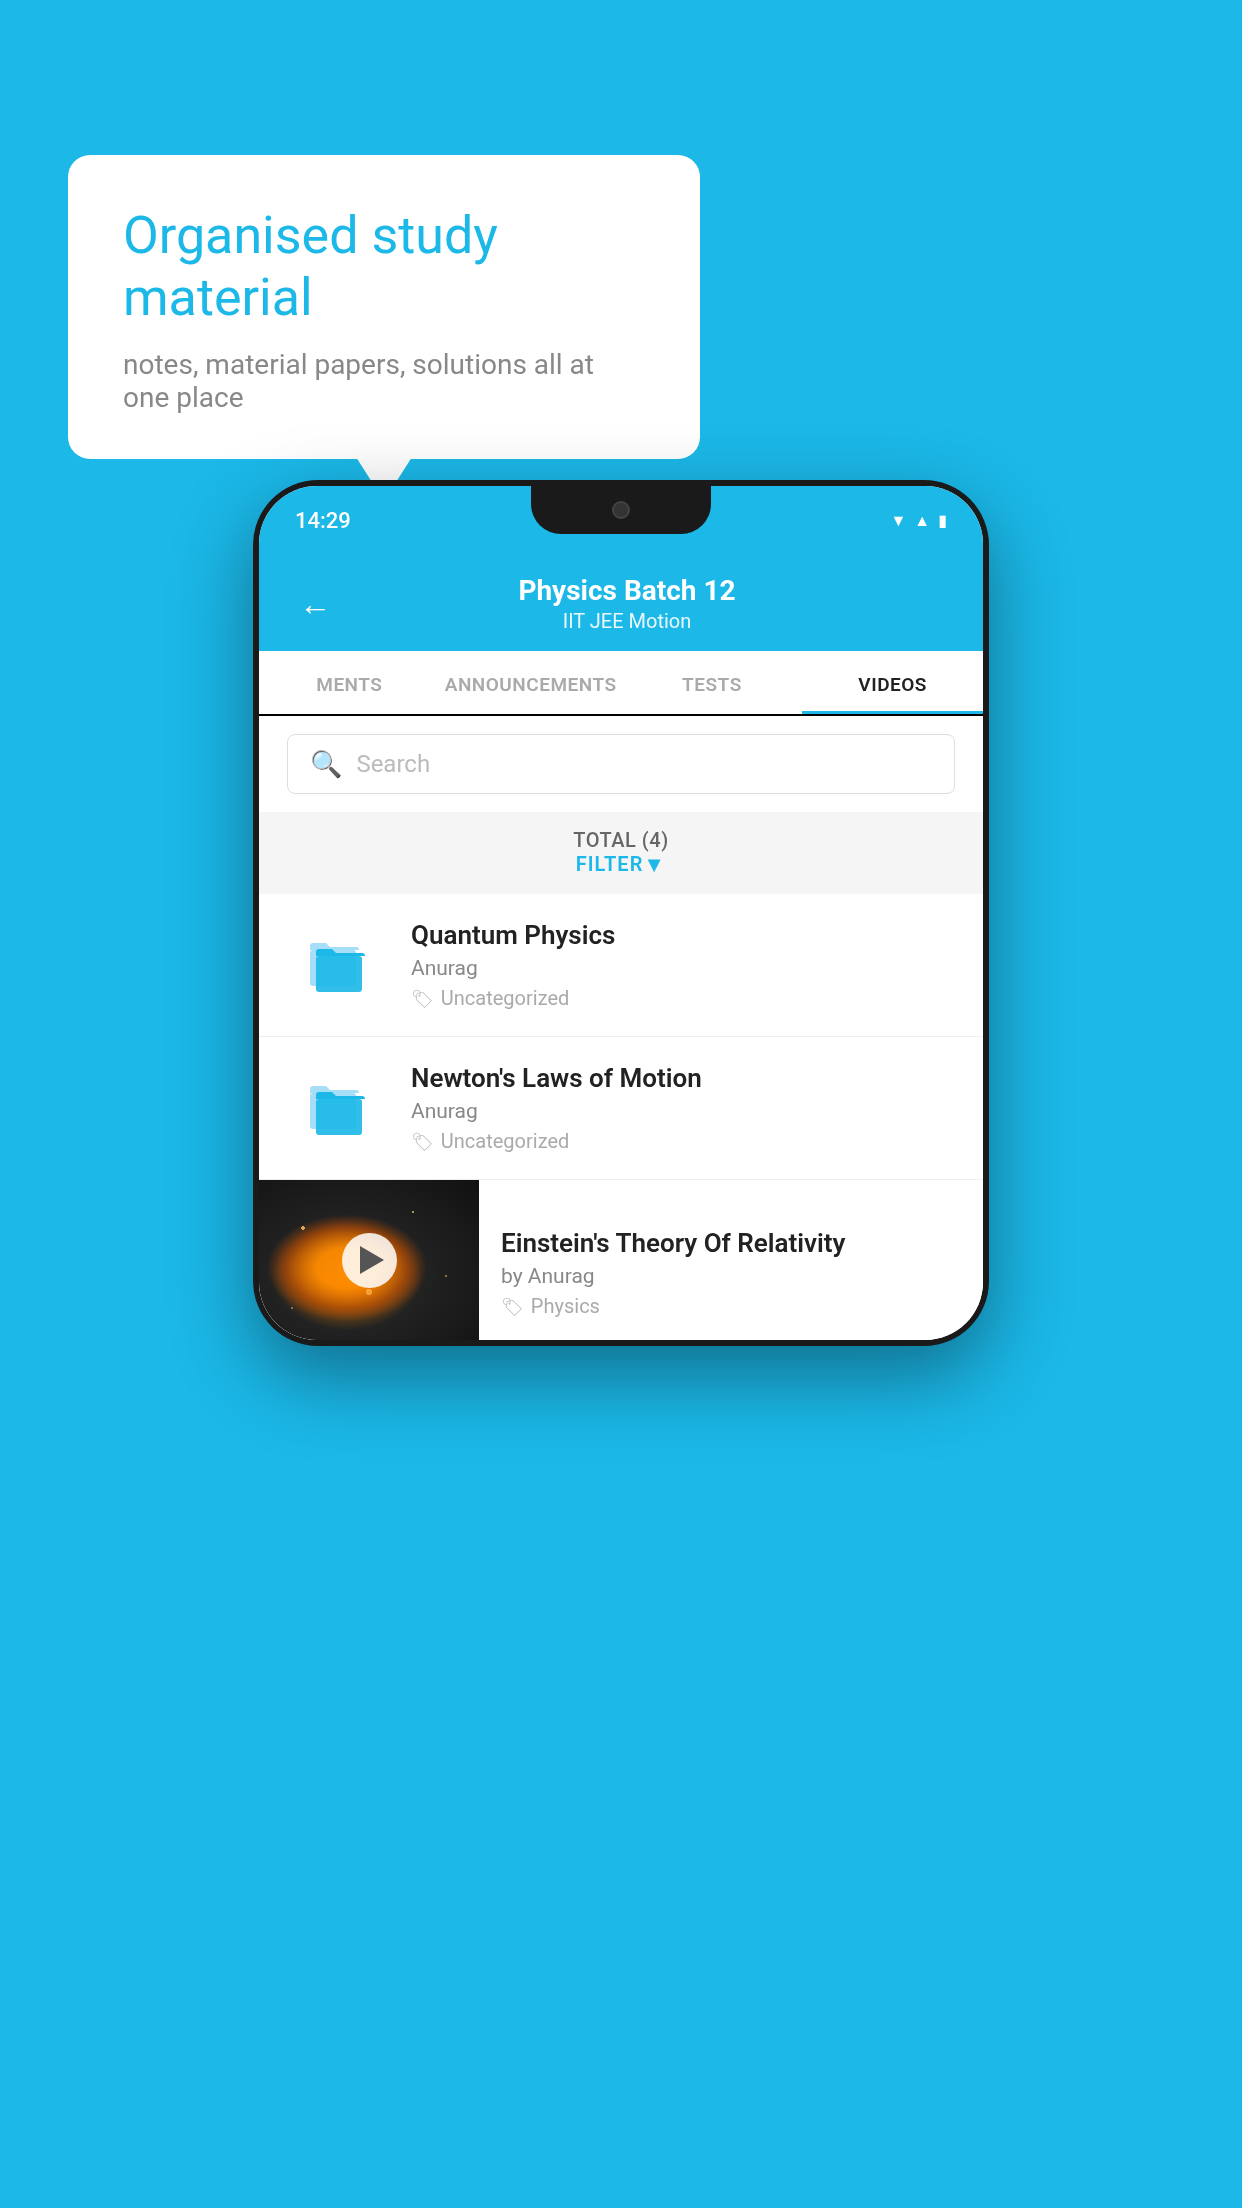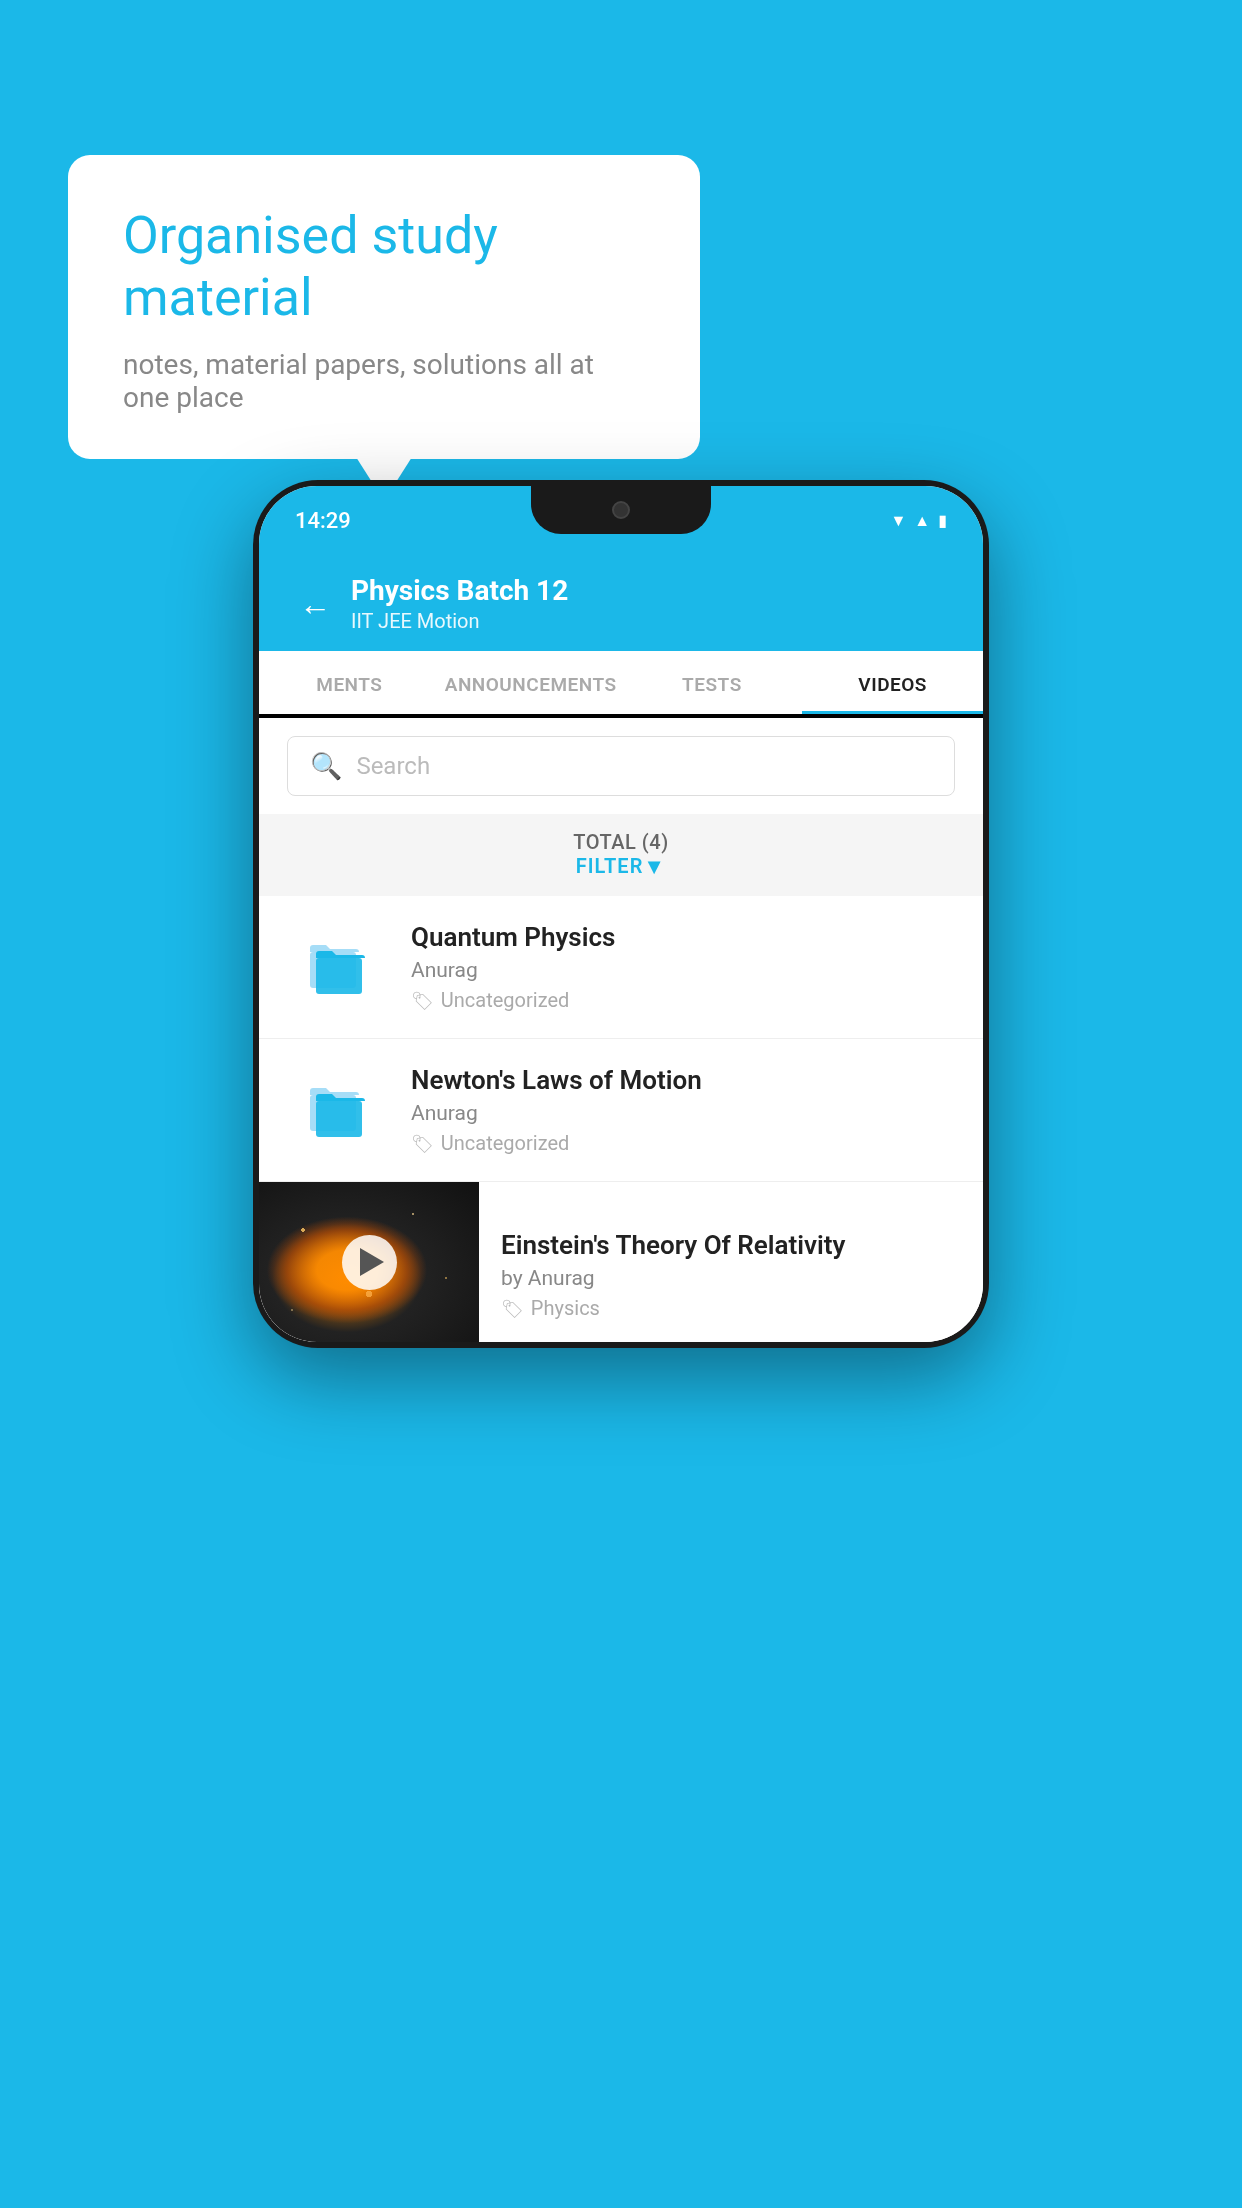--- a/index.html
+++ b/index.html
@@ -130,40 +130,41 @@
     }
 
     .back-arrow {
       color: white;
       font-size: 32px;
       cursor: pointer;
     }
 
     .header-title-group {
       flex: 1;
+      text-align: center;
       margin-right: 40px;
     }
 
     .header-title {
       color: white;
       font-size: 28px;
       font-weight: 700;
     }
 
     .header-subtitle {
       color: rgba(255,255,255,0.9);
       font-size: 20px;
       margin-top: 2px;
     }
 
     
     .tabs-bar {
       background: white;
       display: flex;
-      border-bottom: 4px solid #000000;
+      border-bottom: 2px solid #000000;
     }
 
     .tab-item {
       flex: 1;
       text-align: center;
       padding: 22px 5px 18px;
       font-size: 19px;
       font-weight: 600;
       color: #aaa;
       letter-spacing: 0.5px;

